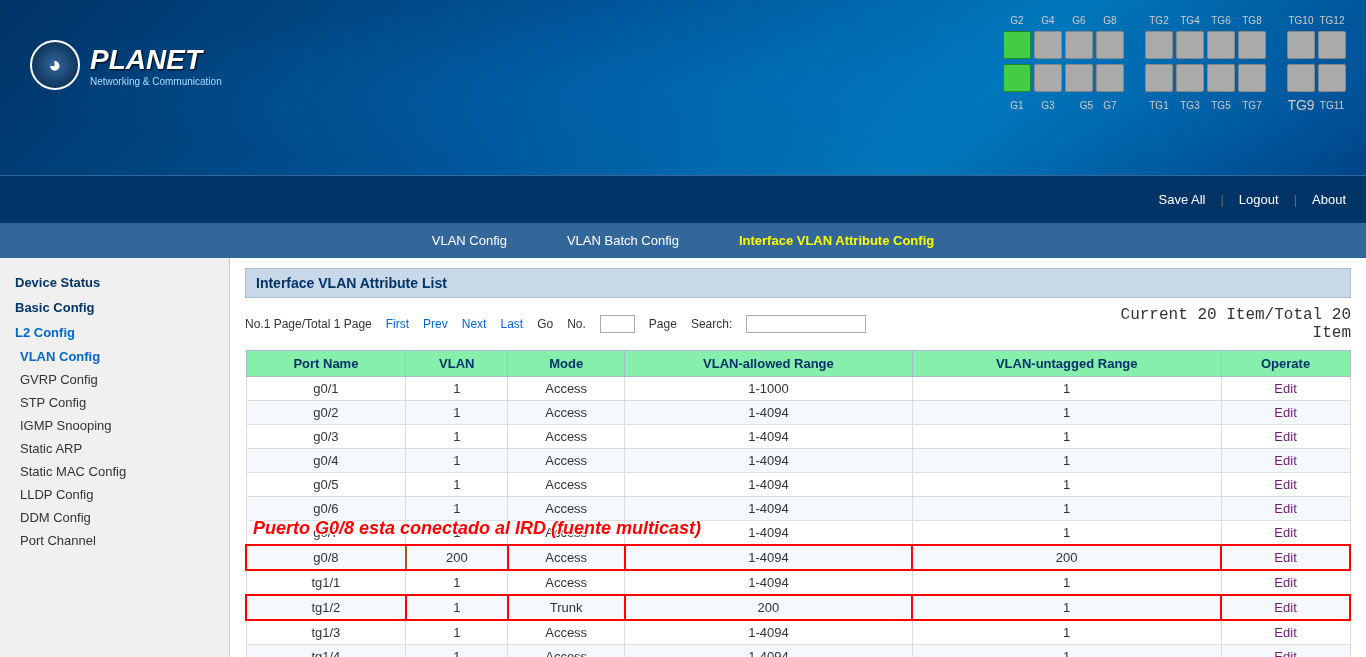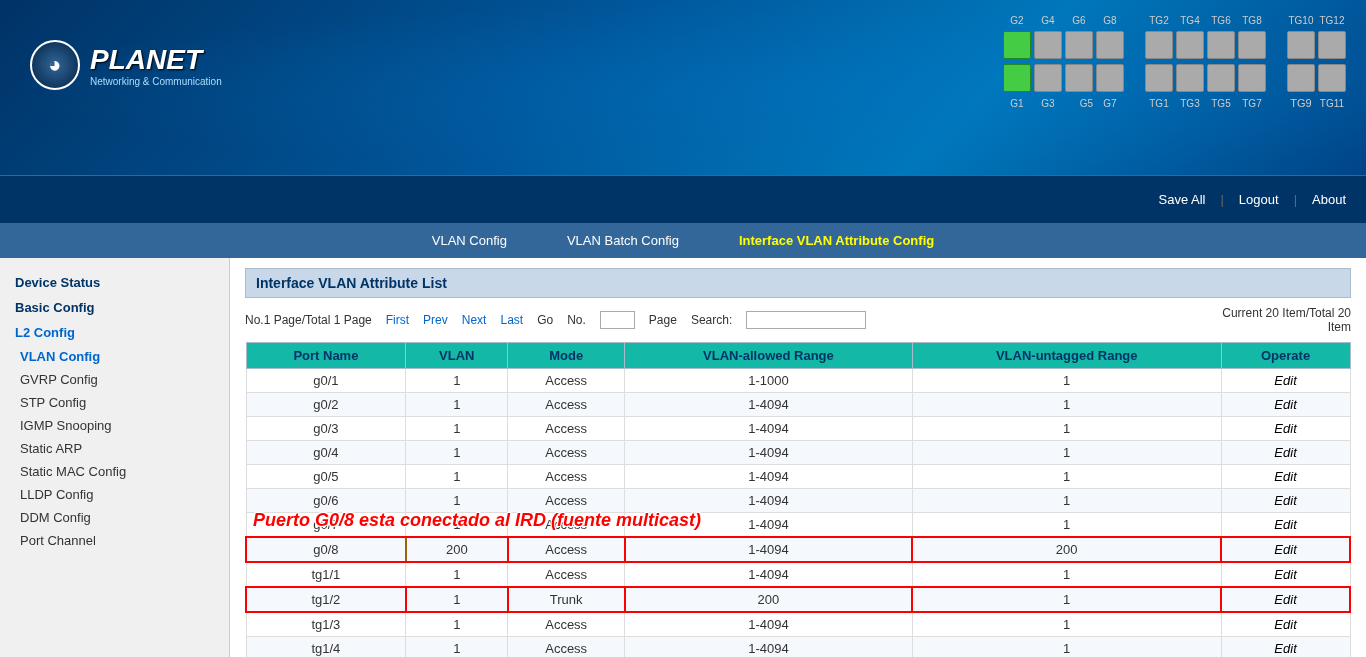--- a/index.html
+++ b/index.html
@@ -137,35 +137,35 @@
       font-size: 12px; margin-bottom: 8px; flex-wrap: wrap;
     }
     .pagination-bar span { color: #333; }
     .pagination-bar a { color: #0066cc; text-decoration: none; cursor: pointer; }
     .pagination-bar input {
       width: 35px; border: 1px solid #aaa; padding: 1px 3px; font-size: 12px;
     }
     .pagination-bar .search-input {
       width: 120px; border: 1px solid #aaa; padding: 1px 3px; font-size: 12px;
     }
-    .current-info { margin-left: auto; font-size: 12px; color: #333; text-align: right; }
+    .current-info { margin-left: auto; font-size: 16px; color: #333; text-align: right; font-family: Liberation Mono, monospace; }
 
     
     .data-table {
       width: 100%; border-collapse: collapse; font-size: 13px;
     }
     .data-table th {
-      background: #14b8a6; border: 1px solid #aabbcc;
+      background: #86efac; border: 1px solid #aabbcc;
       padding: 5px 8px; text-align: center; color: #003366; font-weight: bold;
     }
     .data-table td {
       border: 1px solid #ddd; padding: 4px 8px; text-align: center; color: #333;
     }
     .data-table tr:nth-child(even) td { background: #f5f8fc; }
-    .edit-link { color: #000000; text-decoration: none; cursor: pointer; font-style: italic; }
+    .edit-link { color: #701a75; text-decoration: none; cursor: pointer; }
 
     .table-wrapper {
       position: relative;
     }
   </style>
 </head>
 <body>
 
 <div class="header">
   <div class="header-bg"></div>
@@ -229,21 +229,21 @@
       <div class="port-label" style="color:#ccc;font-size:10px;width:28px;text-align:center">G1</div>
       <div class="port-label" style="color:#ccc;font-size:10px;width:28px;text-align:center">G3</div>
       <div class="port-label" style="color:#ccc;font-size:10px;width:28px;text-align:right">G5</div>
       <div class="port-label" style="color:#ccc;font-size:10px;width:28px;text-align:center">G7</div>
       <div class="port-separator"></div>
       <div class="port-label" style="color:#ccc;font-size:10px;width:28px;text-align:center">TG1</div>
       <div class="port-label" style="color:#ccc;font-size:10px;width:28px;text-align:center">TG3</div>
       <div class="port-label" style="color:#ccc;font-size:10px;width:28px;text-align:center">TG5</div>
       <div class="port-label" style="color:#ccc;font-size:10px;width:28px;text-align:center">TG7</div>
       <div class="port-separator"></div>
-      <div class="port-label" style="color:#ccc;font-size:11px;width:28px;text-align:center">TG9</div>
+      <div class="port-label" style="color:#ccc;font-size:14px;width:28px;text-align:center">TG9</div>
       <div class="port-label" style="color:#ccc;font-size:10px;width:28px;text-align:center">TG11</div>
     </div>
   </div>
 
 </div>
 
 <div class="top-nav">
   <a>Save All</a>
   <span class="separator">|</span>
   <a>Logout</a>

